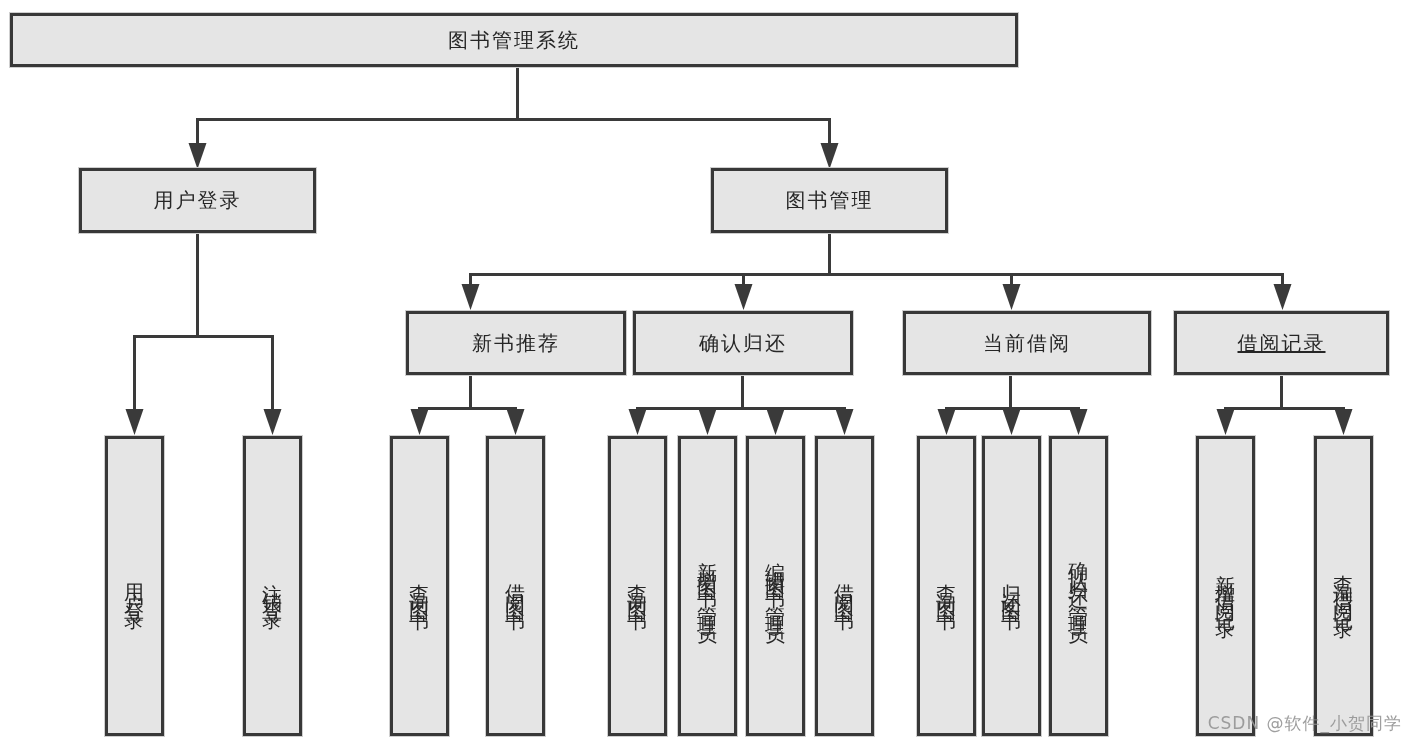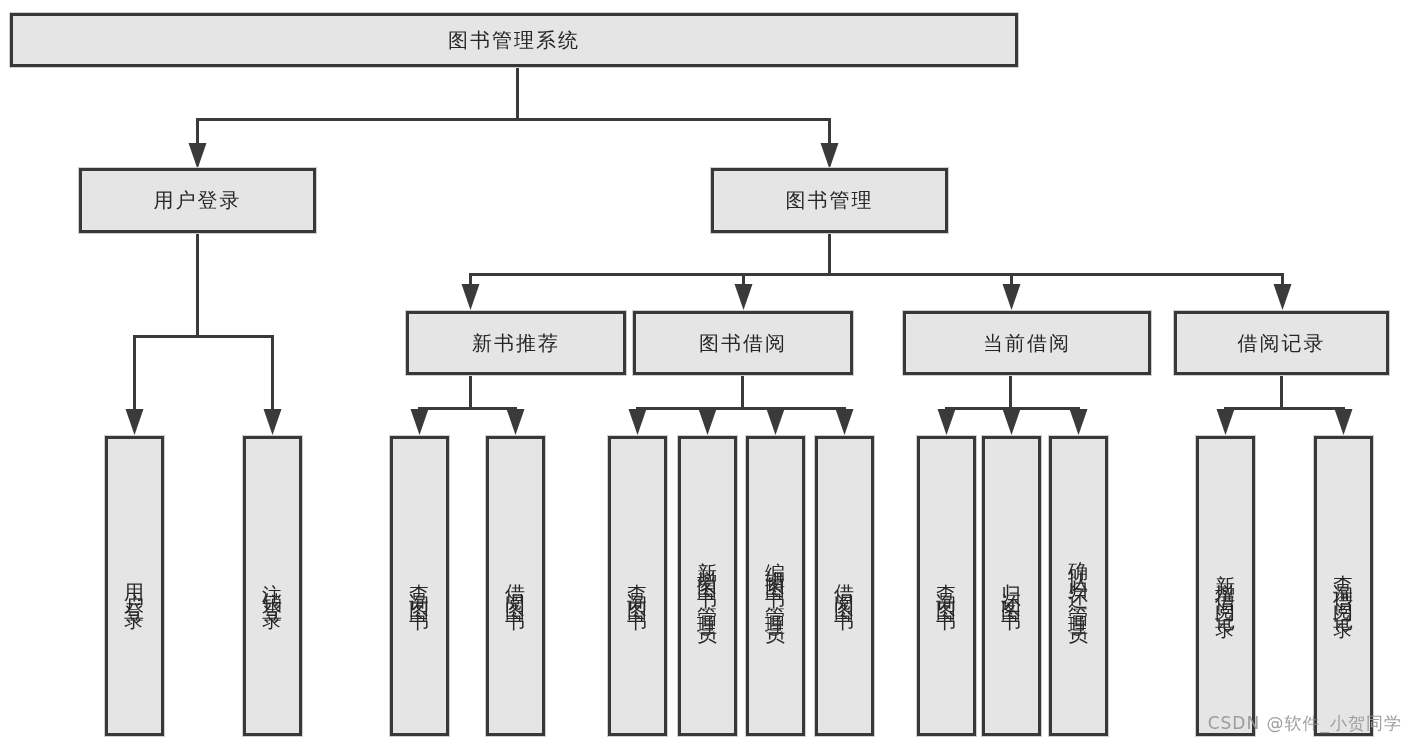--- a/index.html
+++ b/index.html
@@ -24,21 +24,21 @@
     position:absolute;top:712px;right:3px;z-index:6;
     font-size:17px;letter-spacing:1px;color:rgba(150,150,150,0.92);white-space:nowrap;
   }
   
   .n-root{left:10px;top:13px;width:1008px;height:54px;}
   .n-user-login{left:79px;top:168px;width:237px;height:65px;}
   .n-book-mgmt{left:711px;top:168px;width:237px;height:65px;}
   .n-new-book{left:361px;top:311px;width:220px;height:64px;margin-left:45px;}
   .n-book-borrow{left:633px;top:311px;width:220px;height:64px;}
   .n-current-borrow{left:903px;top:311px;width:248px;height:64px;align-items:center;}
-  .n-borrow-records{left:1174px;top:311px;width:215px;height:64px;}
+  .n-borrow-records{left:1174px;top:311px;width:215px;height:64px;text-decoration:underline;}
   .leaf{top:436px;width:59px;height:300px;}
   .n-l-user-login{left:105px;}
   .n-l-logout{left:243px;}
   .n-l-query1{left:390px;}
   .n-l-borrow1{left:486px;}
   .n-l-query2{left:608px;}
   .n-l-add-book{left:678px;}
   .n-l-edit-book{left:746px;}
   .n-l-borrow2{left:815px;}
   .n-l-query3{left:917px;}
@@ -103,21 +103,21 @@
     <span>用户登录</span>
   </div>
   <div class="node h-node n-book-mgmt">
     <span>图书管理</span>
   </div>
 
   <div class="node h-node n-new-book">
     <span>新书推荐</span>
   </div>
   <div class="node h-node n-book-borrow">
-    <span>图书借阅</span>
+    <span>确认归还</span>
   </div>
   <div class="node h-node n-current-borrow">
     <span>当前借阅</span>
   </div>
   <div class="node h-node n-borrow-records">
     <span>借阅记录</span>
   </div>
 
   <div class="node v-node leaf n-l-user-login">
     <span>用户登录</span>

